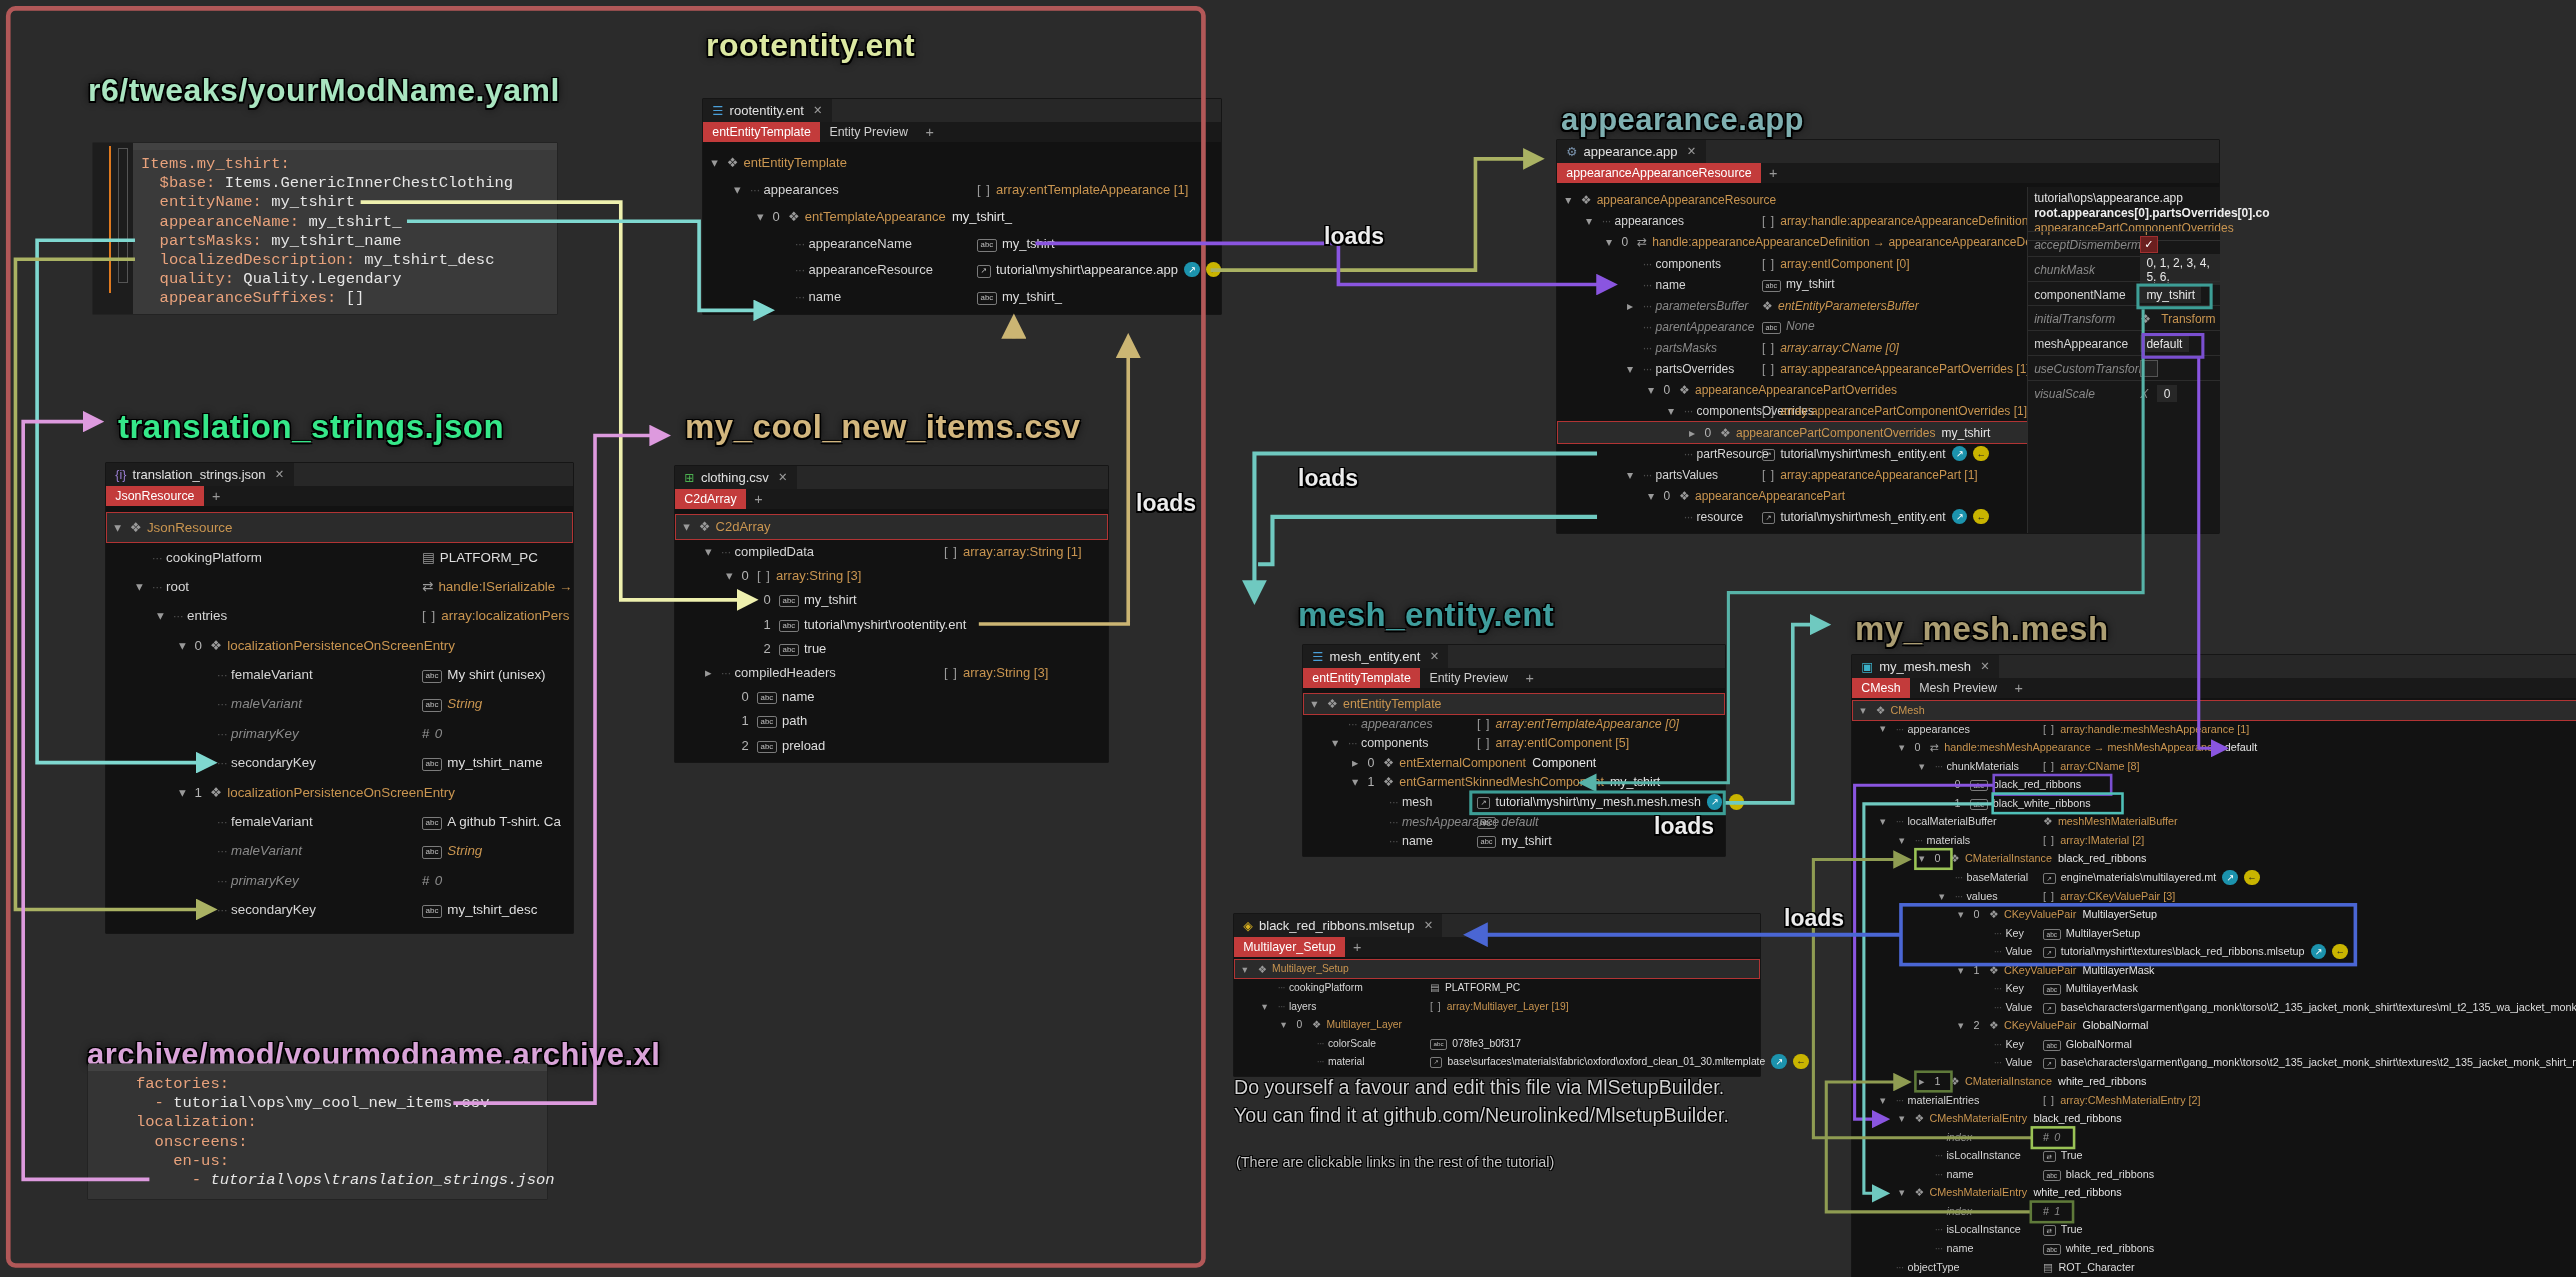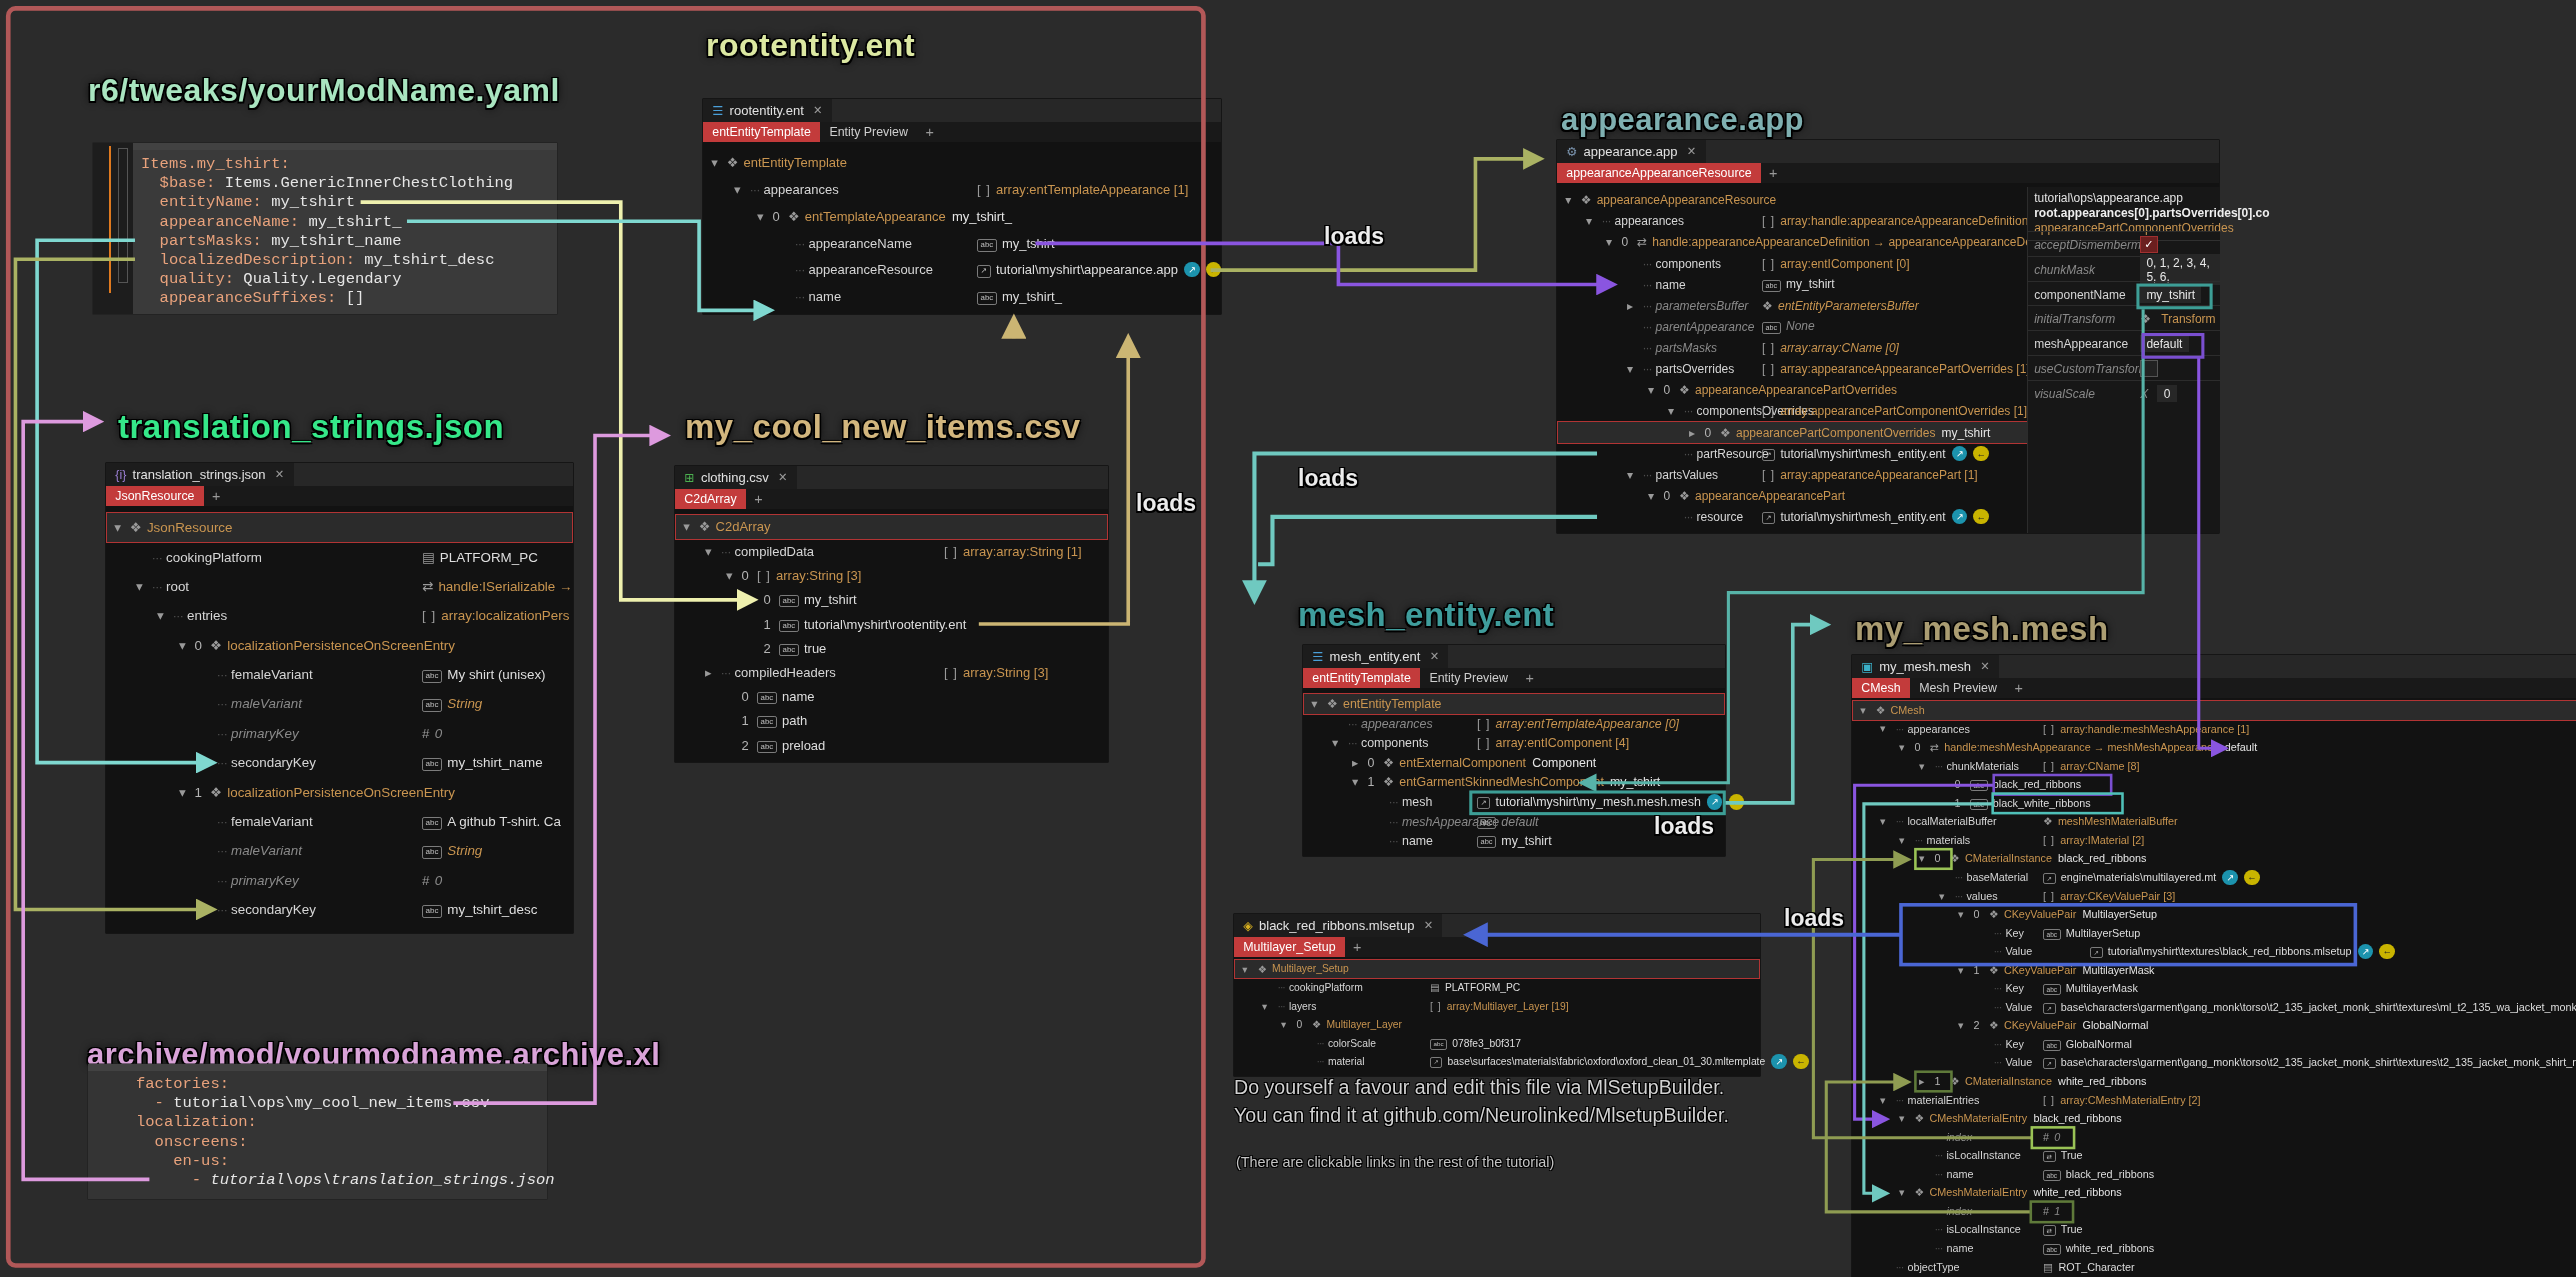--- a/index.html
+++ b/index.html
@@ -588,21 +588,21 @@
             <span><span class="ar">[ ]</span></span>
             <span class="ori">array:entTemplateAppearance [0]</span>
           </span>
         </div>
         <div class="row" style="top: 45px; height: 19.6px; font-size: 12.4px; padding-left: 28px;">
           <span class="exp">▾</span>
           <span class="tick">···</span>
           <span class="lbl">components</span>
           <span class="val" style="left:173px;">
             <span><span class="ar">[ ]</span></span>
-            <span class="or">array:entIComponent [4]</span>
+            <span class="or">array:entIComponent [5]</span>
           </span>
         </div>
         <div class="row" style="top: 65px; height: 19.6px; font-size: 12.4px; padding-left: 48px;">
           <span class="exp">▸</span>
           <span class="idx">0</span>
           <span><span class="ci">❖</span></span>
           <span class="or">entExternalComponent</span>
           <span class="inst">Component</span>
         </div>
         <div class="row" style="top: 84px; height: 19.6px; font-size: 12.4px; padding-left: 48px;">
@@ -761,21 +761,21 @@
           <span class="lbl">Key</span>
           <span class="val" style="left:190px;">
             <span><span class="bx">abc</span></span>
             <span class="vtxt">MultilayerSetup</span>
           </span>
         </div>
         <div class="row" style="top: 244px; height: 18.5px; font-size: 10.8px; padding-left: 125px;">
           <span class="exp"></span>
           <span class="tick">···</span>
           <span class="lbl">Value</span>
-          <span class="val" style="left:190px;margin-left:47px;">
+          <span class="val" style="left:190px;">
             <span><span class="bx fi">↗</span></span>
             <span class="vtxt">tutorial\myshirt\textures\black_red_ribbons.mlsetup</span>
             <span class="nav t">↗</span>
             <span class="nav y">←</span>
           </span>
         </div>
         <div class="row" style="top: 263px; height: 18.5px; font-size: 10.8px; padding-left: 105px;">
           <span class="exp">▾</span>
           <span class="idx">1</span>
           <span><span class="ci">❖</span></span>

